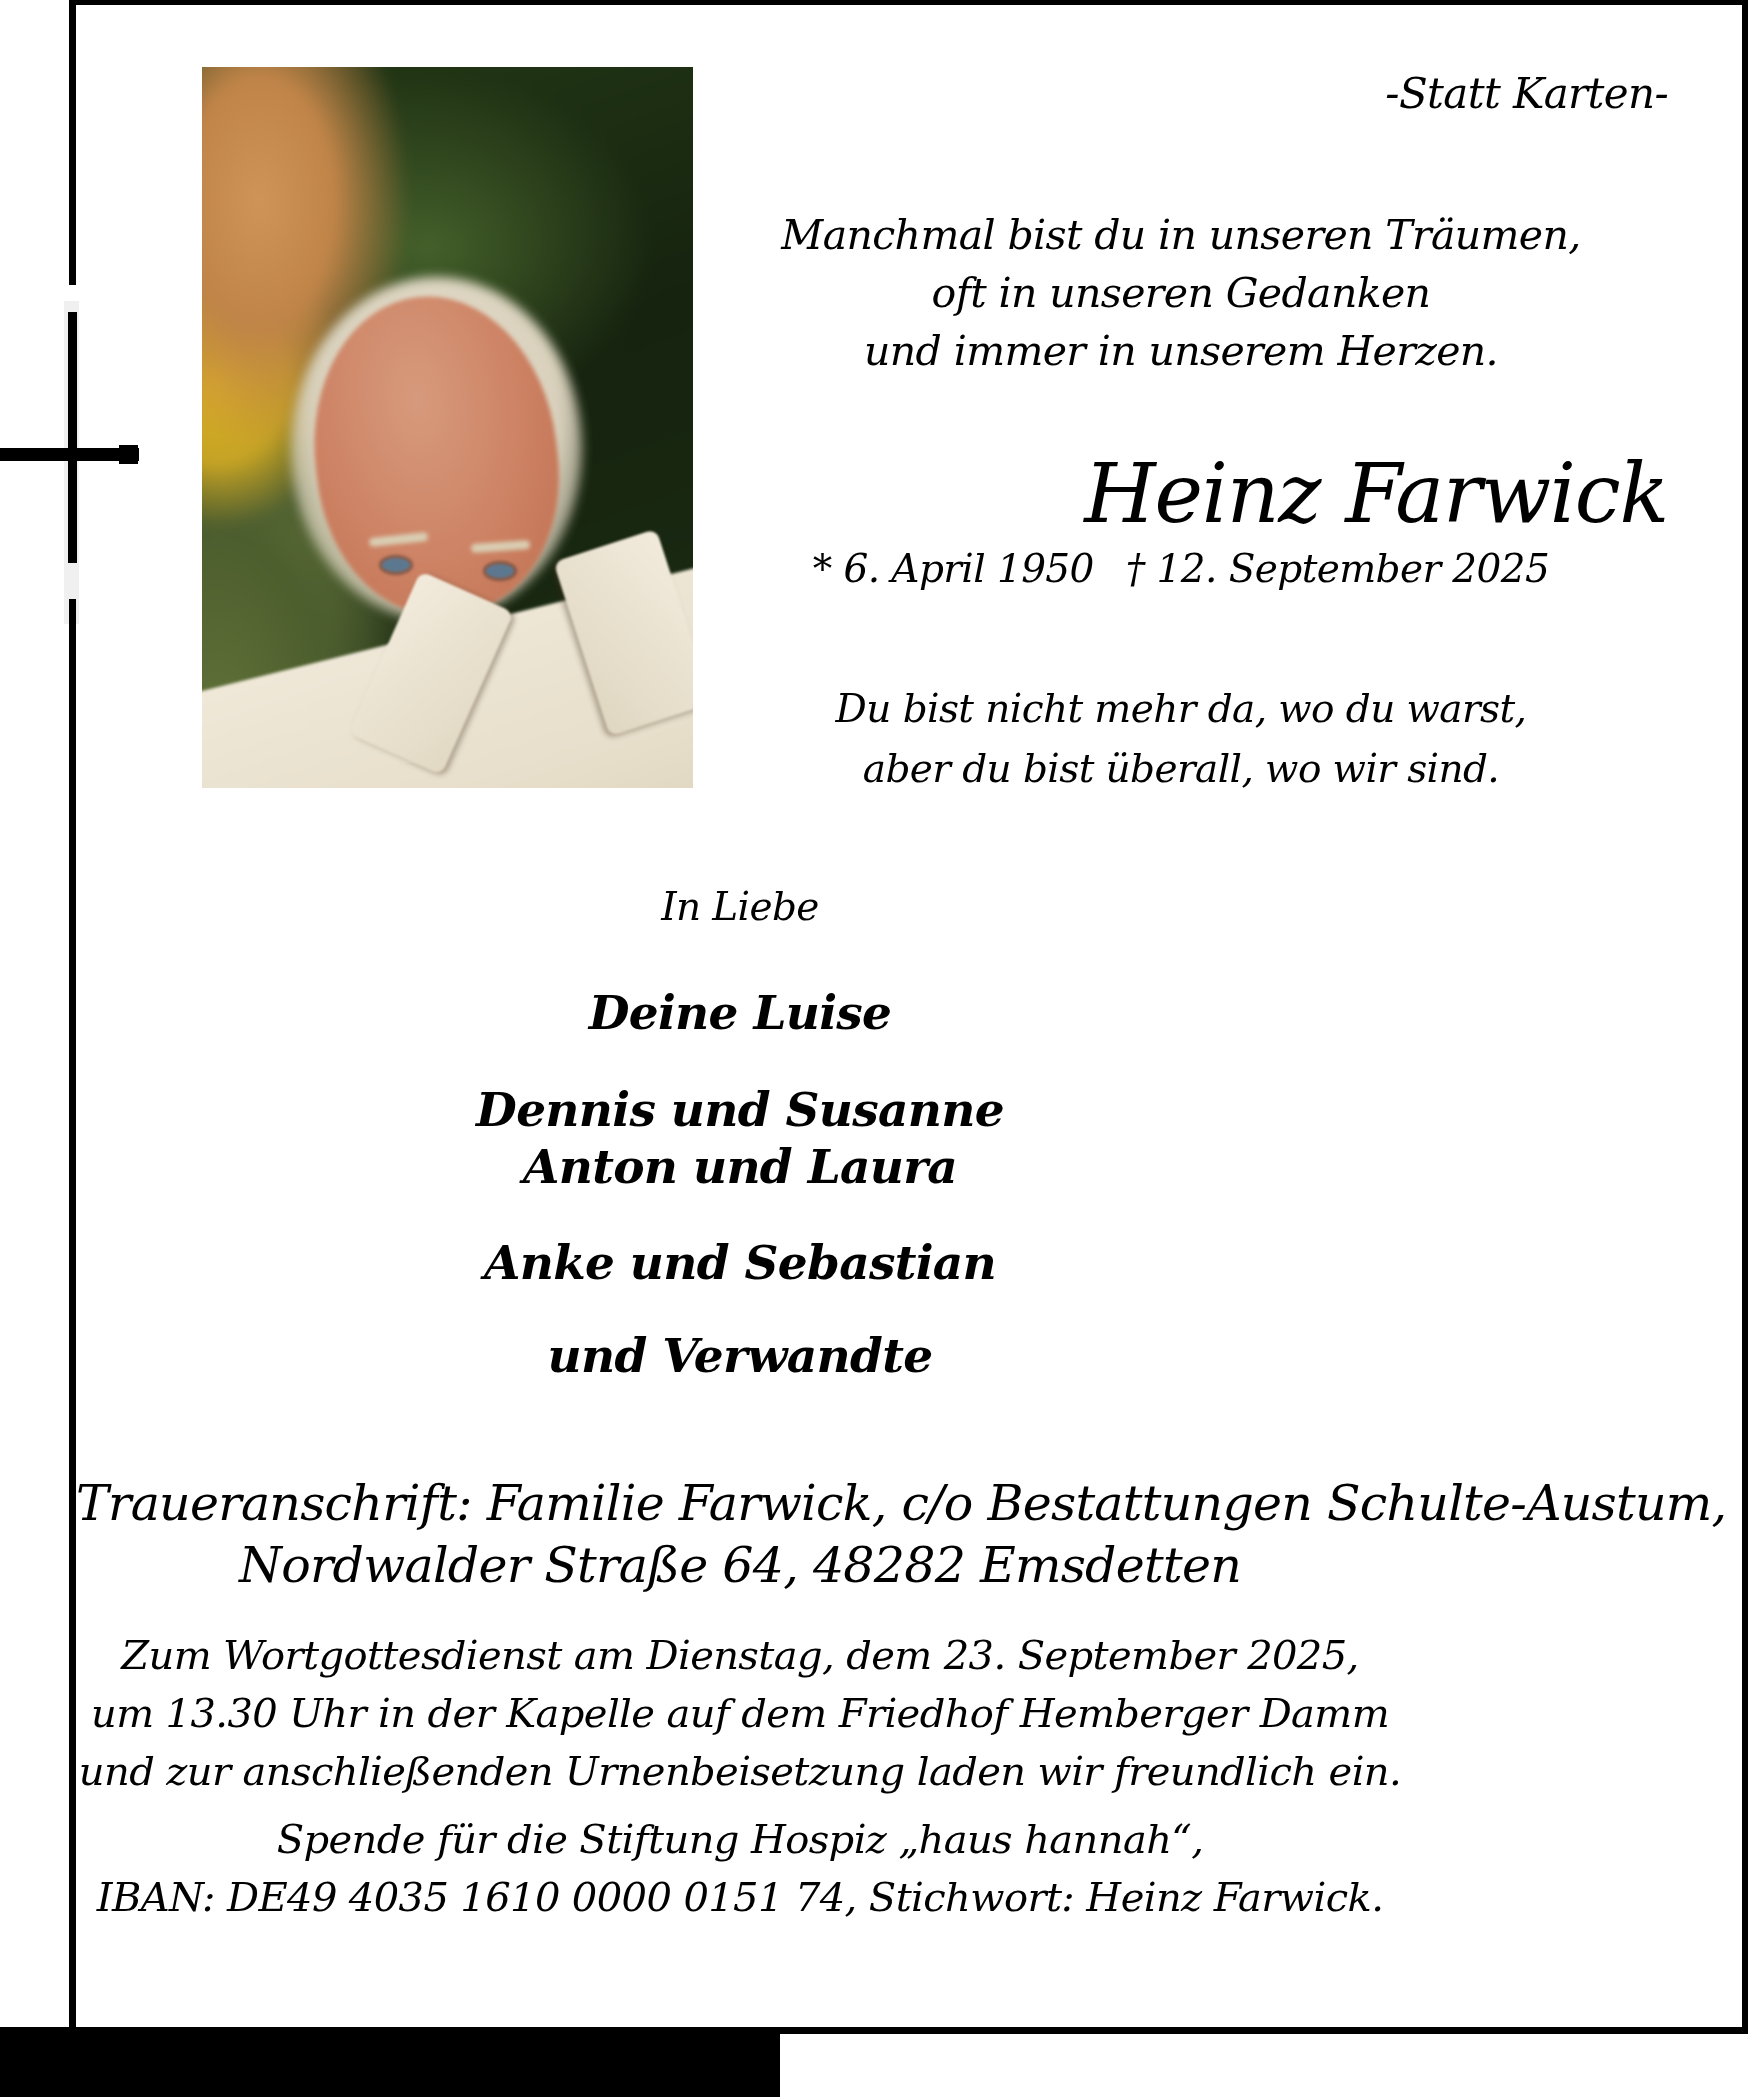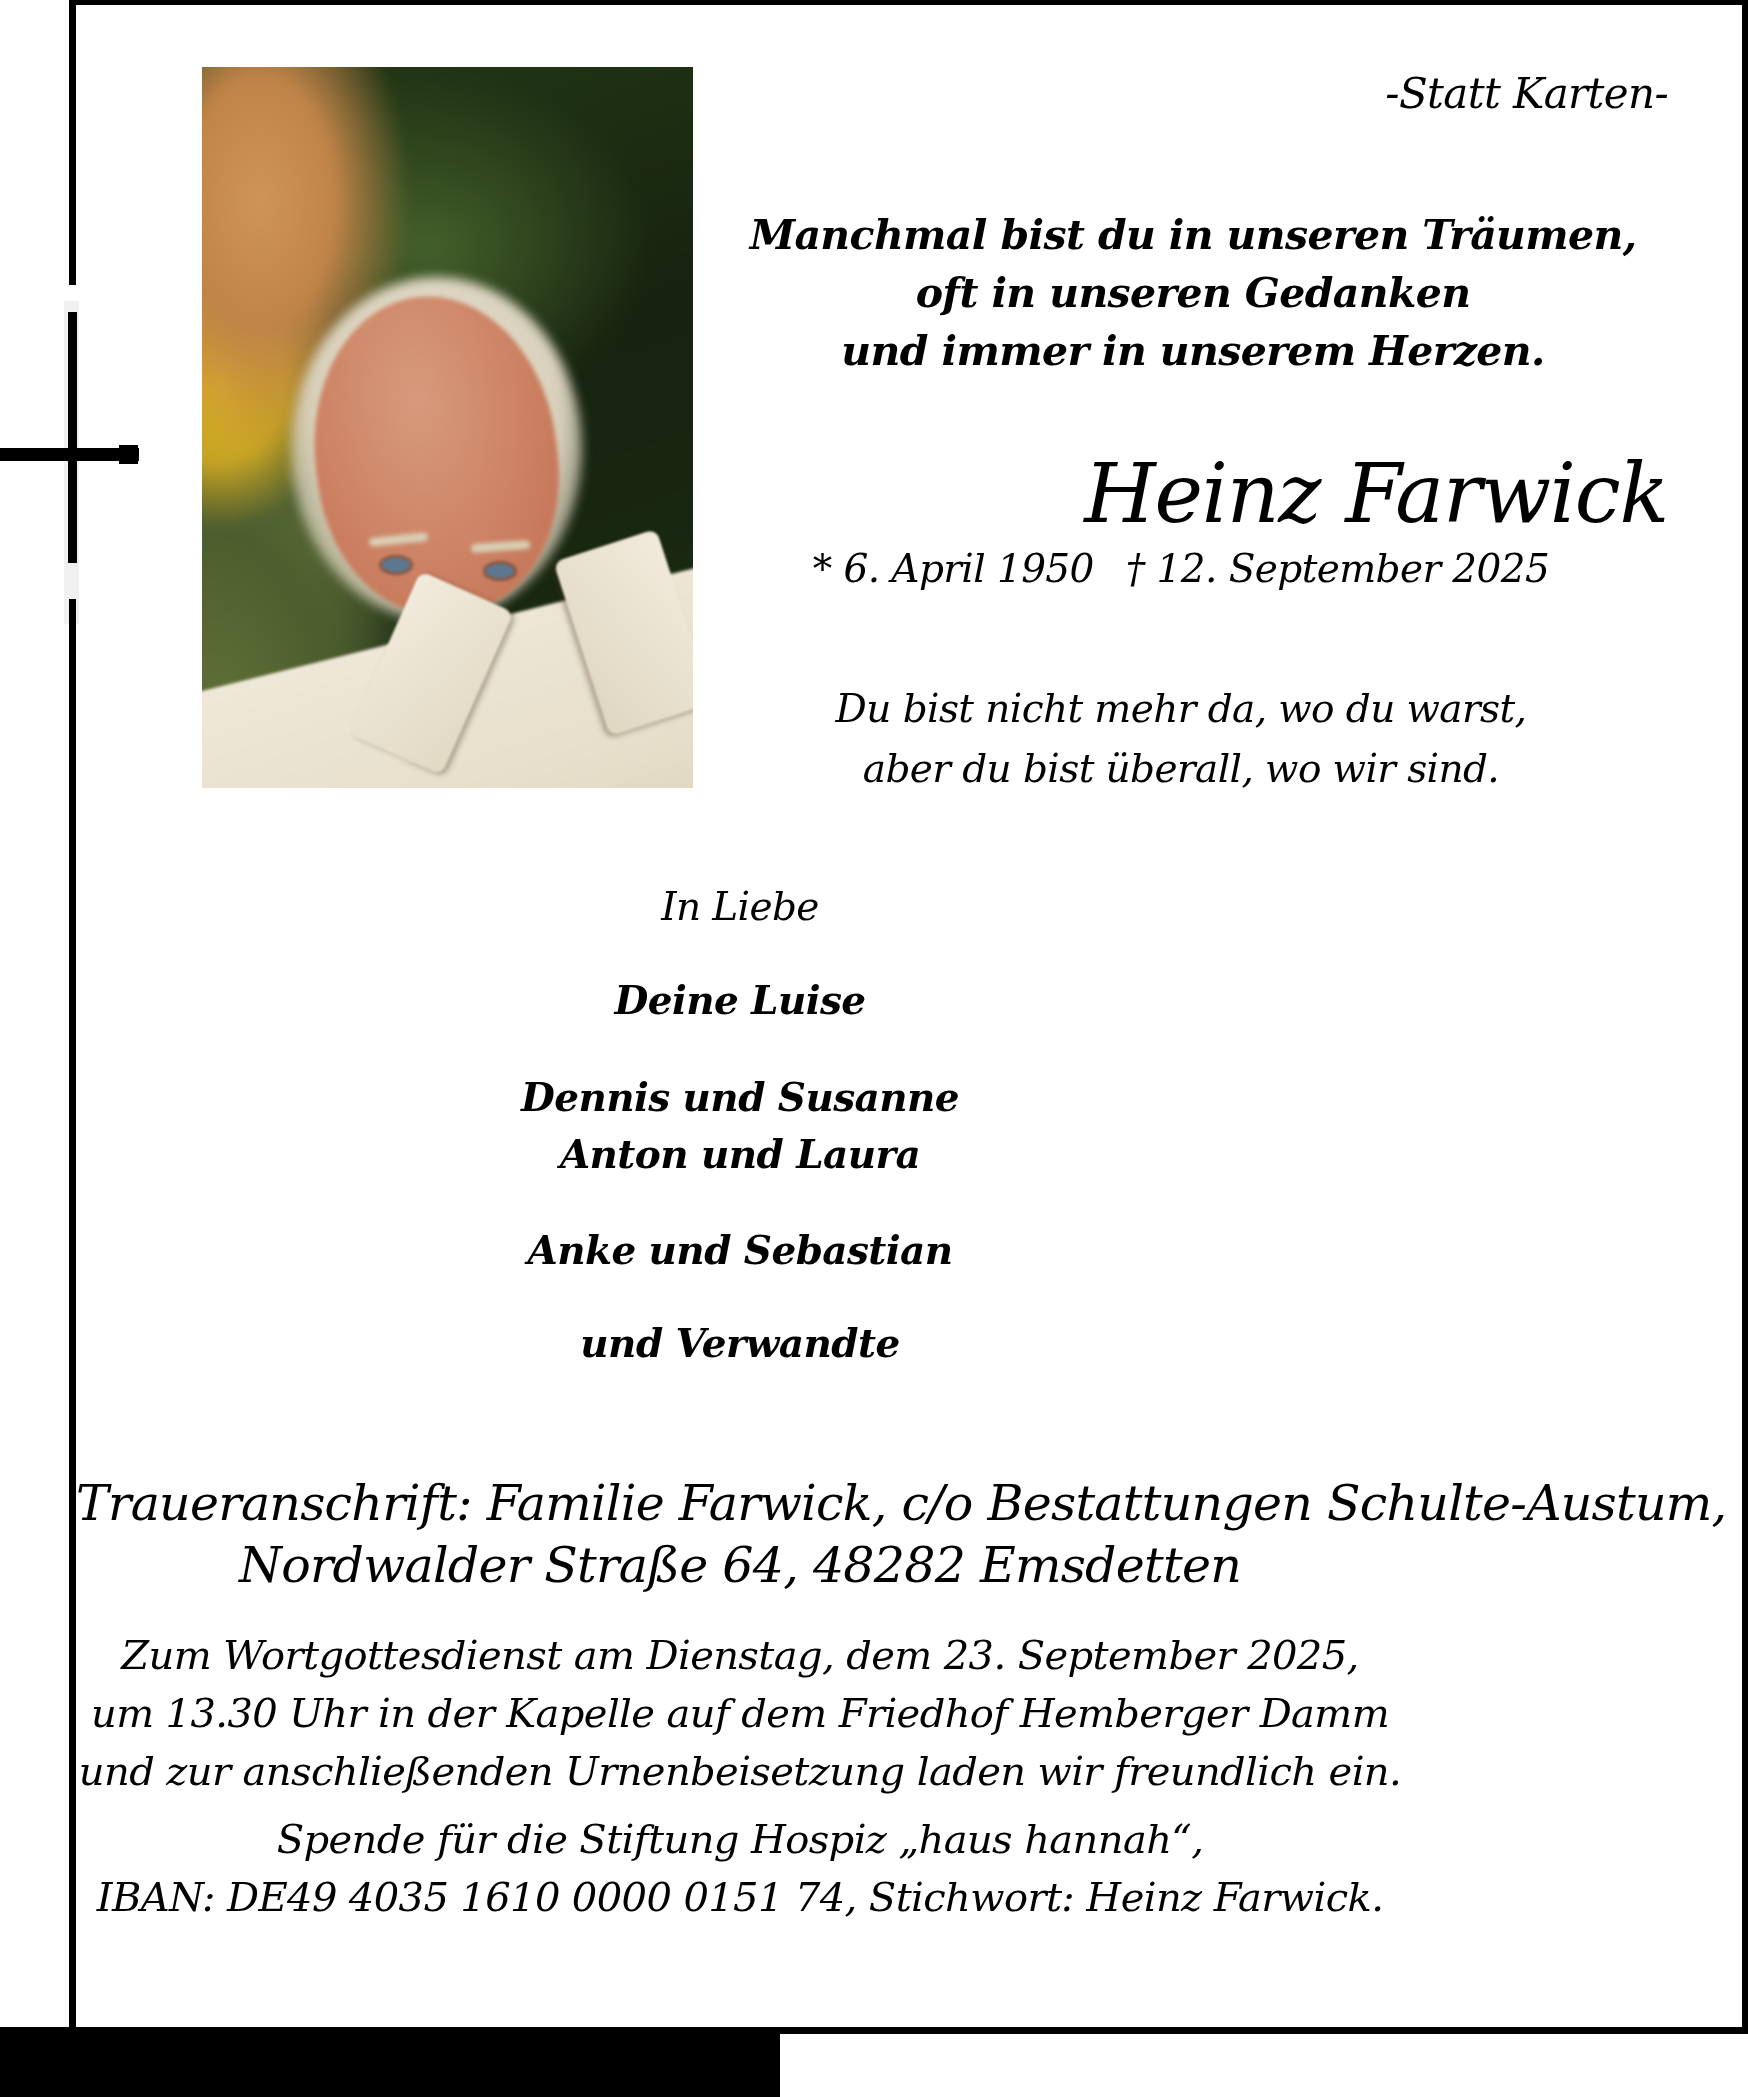--- a/index.html
+++ b/index.html
@@ -12,26 +12,26 @@
     color:#000;
   }
   
   .b{position:absolute;background:#000;}
   .smudge{position:absolute;background:rgba(0,0,0,0.06);}
   
   .txt{position:absolute;text-align:center;font-style:italic;letter-spacing:-0.015em;white-space:nowrap;}
   .rcol{left:694px;width:974px;}
   .ccol{left:76px;width:1328px;text-align:center;}
   .statt{top:69px;font-size:42px;text-align:right;}
-  .verse1{top:206px;font-size:41px;line-height:58px;font-weight:bold;padding-left:12px;}
+  .verse1{top:206px;font-size:41px;line-height:58px;font-weight:normal;}
   .name{top:446px;font-size:82px;text-align:right;}
   .dates{top:546px;font-size:39px;display:flex;justify-content:center;gap:32px;}
   .verse2{top:679px;font-size:39px;line-height:60px;}
   .inliebe{top:884px;font-size:39px;}
-  .mourner{font-size:39px;font-weight:bold;}
+  .mourner{font-size:47px;font-weight:bold;margin-top:8px;}
   .m0{top:977px;} .m1{top:1074px;} .m2{top:1131px;} .m3{top:1227px;} .m4{top:1320px;}
   .address{top:1473px;font-size:49px;line-height:62px;}
   .service{top:1619px;font-size:40px;line-height:58px;margin-top:7px;}
   .donation{top:1810px;font-size:40px;line-height:58px;}
   
   .photo{
     position:absolute;left:202px;top:67px;width:491px;height:721px;
     overflow:hidden;background:#1b2c12;
   }
   .photo *{position:absolute;}

